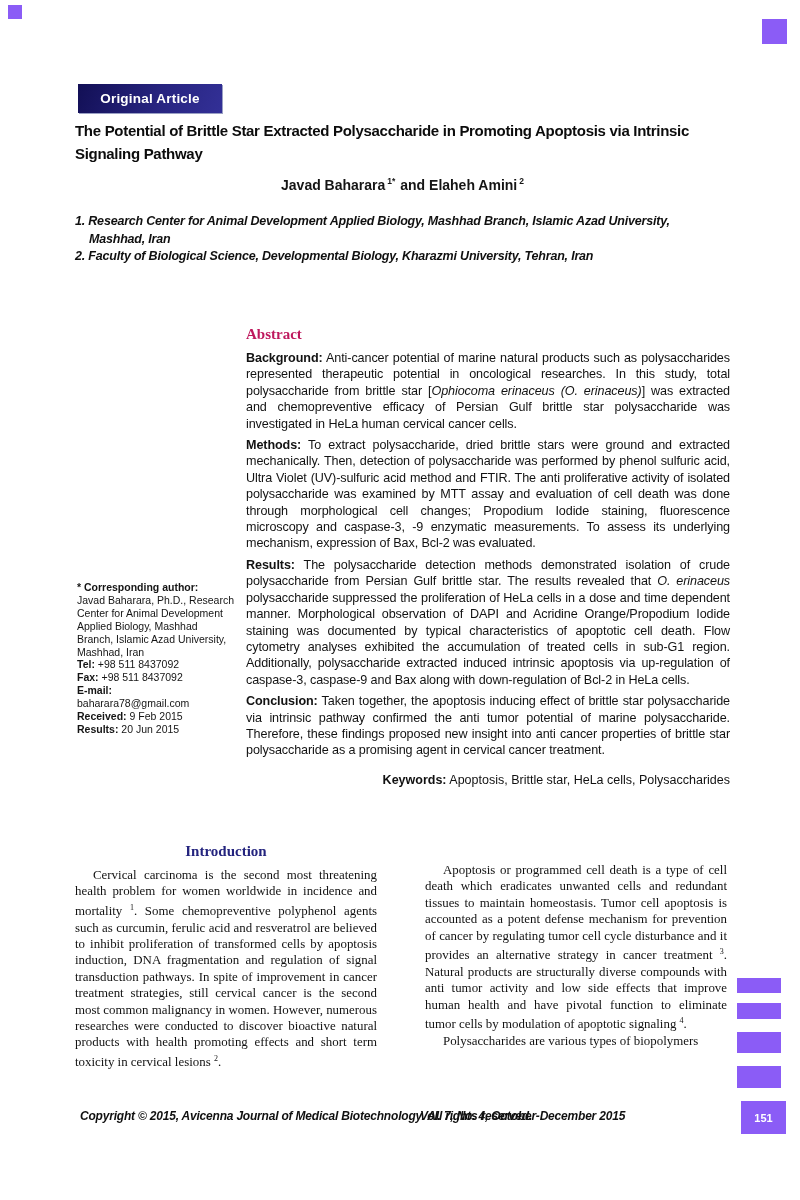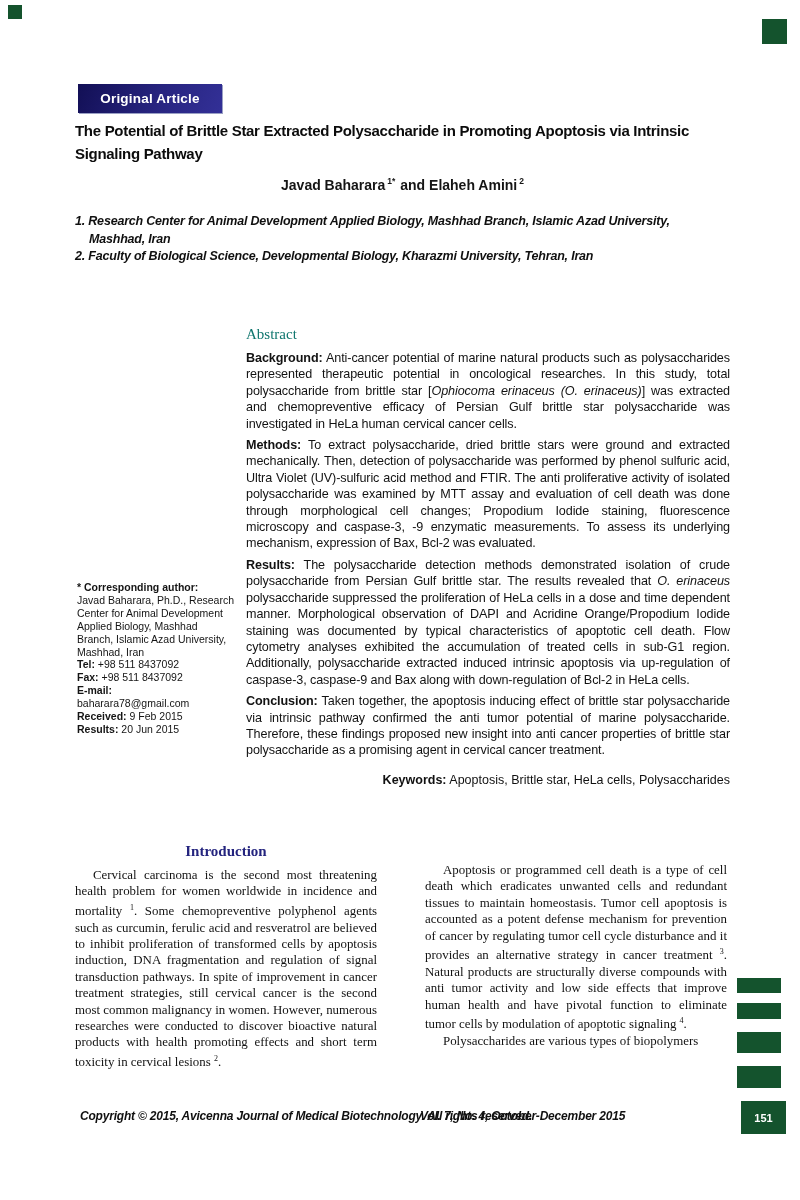--- a/index.html
+++ b/index.html
@@ -1,19 +1,19 @@
 <!DOCTYPE html>
 <html><head>
 <meta charset="utf-8">
 <style>
   html,body{margin:0;padding:0;background:#ffffff;}
   .page{position:relative;width:800px;height:1200px;background:#ffffff;overflow:hidden;
         font-family:"Liberation Sans",sans-serif;color:#111;}
 
-  .navy{background:#14532d;}
+  .navy{background:#8b5cf6;}
   .mark{position:absolute;}
   .mark-tl{left:8px;top:5px;width:14px;height:14px;}
   .mark-tr{left:762px;top:19px;width:25px;height:25px;}
 
   .badge{position:absolute;left:78px;top:84px;width:144px;height:29px;
          background:linear-gradient(115deg,#120f55 0%,#27247f 55%,#333097 100%);
          display:flex;align-items:center;justify-content:center;
          box-shadow:1px 1px 0 #9aa0c4;}
   .badge span{color:#ffffff;font-size:13.5px;font-weight:bold;letter-spacing:.2px;}
 
@@ -25,21 +25,21 @@
            font-size:14px;font-weight:bold;color:#151515;}
   .authors sup{font-size:8.5px;font-weight:bold;margin-left:2px;margin-right:1px;}
 
   .affils{position:absolute;left:75px;top:213px;width:680px;
           font-size:12.5px;font-weight:bold;font-style:italic;letter-spacing:-0.2px;
           line-height:17.5px;color:#101010;}
   .affils .indent{padding-left:14px;}
 
   .abstract{position:absolute;left:246px;top:326px;width:484px;}
   .abstract h2{margin:0 0 7px 0;font-family:"Liberation Serif",serif;
-               font-size:15px;font-weight:normal;color:#0f766e;}
+               font-size:15px;font-weight:bold;color:#be185d;}
   .abstract p{margin:0 0 5px 0;font-size:12.6px;letter-spacing:-0.1px;
               line-height:16.4px;text-align:justify;color:#121212;}
   .abstract .citation{margin-top:8px;text-align:right;font-size:12px;
               font-style:italic;font-weight:bold;letter-spacing:-0.1px;}
   .abstract .keywords{margin-top:14px;font-size:12.5px;text-align:right;}
 
   .sidebar{position:absolute;left:77px;top:581px;width:158px;
            font-size:10.5px;line-height:12.9px;color:#141414;}
   .sidebar b{font-weight:bold;}
 

